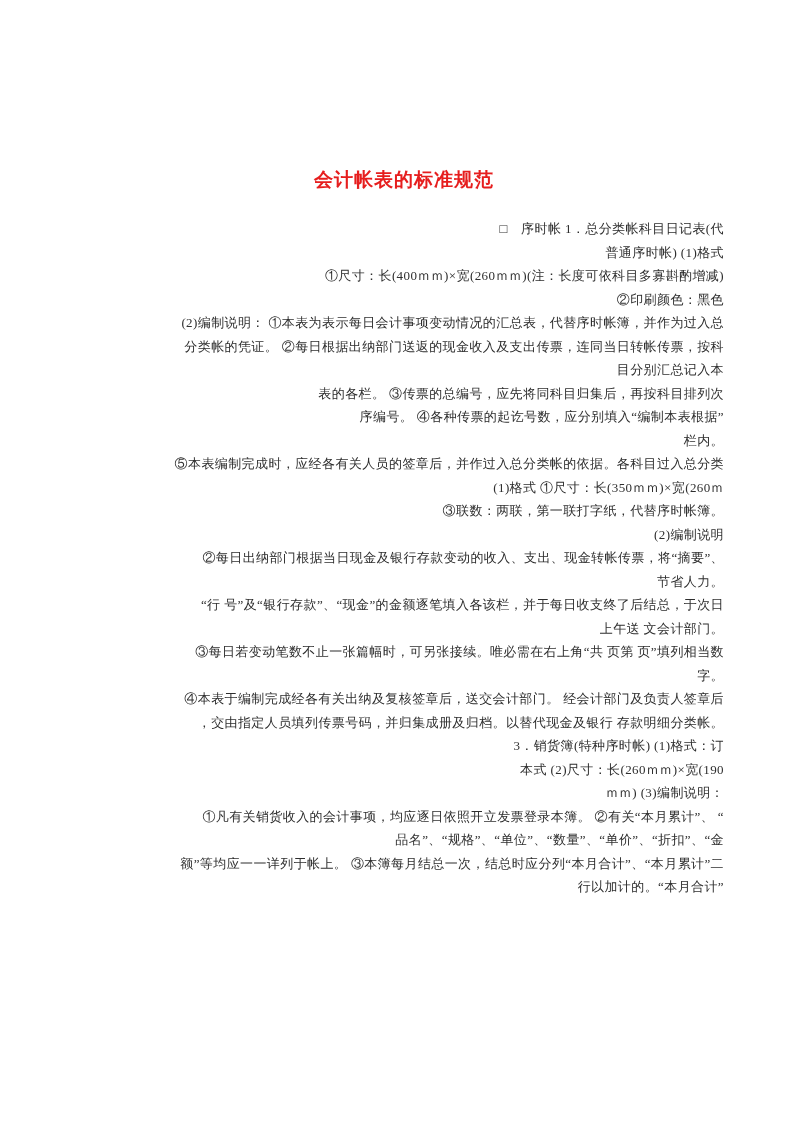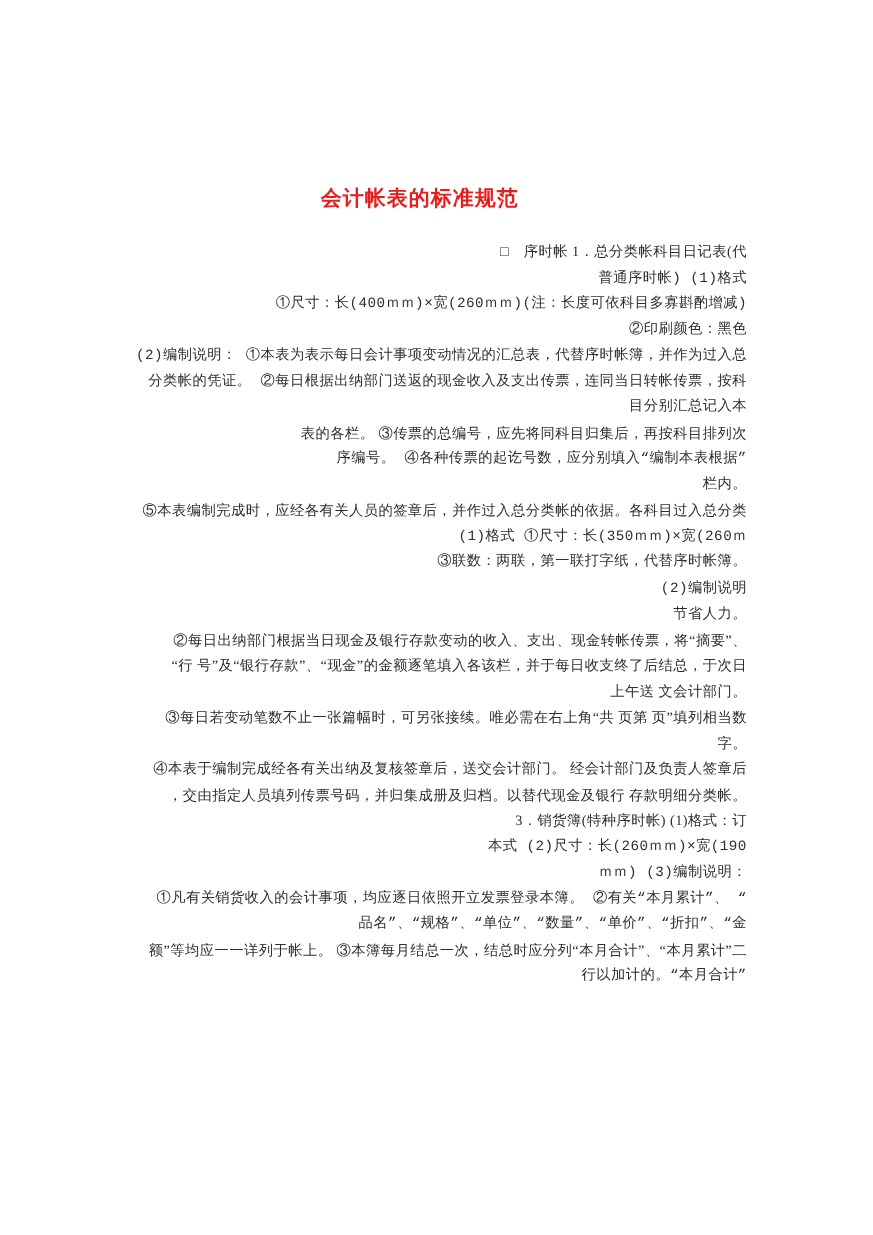--- a/index.html
+++ b/index.html
@@ -10,21 +10,21 @@
   html,body{margin:0;padding:0;}
   body{
     width:794px;height:1123px;
     background:#e8e8e8;
     font-family:"Liberation Serif","DejaVu Serif",serif;
   }
   .page{
     box-sizing:border-box;
     width:794px;height:1123px;
     background:var(--bg);
-    padding:167px 70px 0 39px;
+    padding:167px 70px 0 84px;
     overflow:hidden;
   }
   .doc-title{
     margin:0 0 24px 0;
     text-align:center;
     font-size:19px;
     font-weight:bold;
     letter-spacing:1px;
     color:var(--title-color);
     font-family:"DejaVu Sans","Liberation Sans",sans-serif;
@@ -33,21 +33,21 @@
   .line{
     white-space:pre;
     font-size:13px;
     line-height:23.5px;
     height:23.5px;
     letter-spacing:0.4px;
     color:var(--text-color);
     text-align:right;
   }
   .ind-0{margin-left:0;}
-  .ind-1{margin-left:34px;font-family:Liberation Mono, monospace;}
+  .ind-1{margin-left:34px;}
   .ind-2{margin-left:42px;}
   .ind-3{margin-left:50px;}
 </style>
 </head>
 <body>
 
 <div class="page">
   <h1 class="doc-title">会计帐表的标准规范</h1>
   <div class="doc-body" id="doc-body">
       <div class="line ind-3">□　序时帐 1．总分类帐科目日记表(代</div>
@@ -57,22 +57,22 @@
       <div class="line ind-1">(2)编制说明： ①本表为表示每日会计事项变动情况的汇总表，代替序时帐簿，并作为过入总</div>
       <div class="line ind-1">分类帐的凭证。 ②每日根据出纳部门送返的现金收入及支出传票，连同当日转帐传票，按科</div>
       <div class="line ind-1">目分别汇总记入本</div>
       <div class="line ind-0">表的各栏。 ③传票的总编号，应先将同科目归集后，再按科目排列次</div>
       <div class="line ind-1">序编号。 ④各种传票的起讫号数，应分别填入“编制本表根据”</div>
       <div class="line ind-1">栏内。</div>
       <div class="line ind-2">⑤本表编制完成时，应经各有关人员的签章后，并作过入总分类帐的依据。各科目过入总分类</div>
       <div class="line ind-1">(1)格式 ①尺寸：长(350ｍｍ)×宽(260ｍ</div>
       <div class="line ind-1">③联数：两联，第一联打字纸，代替序时帐簿。</div>
       <div class="line ind-1">(2)编制说明</div>
+      <div class="line ind-2">②每日出纳部门根据当日现金及银行存款变动的收入、支出、现金转帐传票，将“摘要”、</div>
       <div class="line ind-0">节省人力。</div>
-      <div class="line ind-2">②每日出纳部门根据当日现金及银行存款变动的收入、支出、现金转帐传票，将“摘要”、</div>
       <div class="line ind-0">“行 号”及“银行存款”、“现金”的金额逐笔填入各该栏，并于每日收支终了后结总，于次日</div>
       <div class="line ind-0">上午送 文会计部门。</div>
       <div class="line ind-2">③每日若变动笔数不止一张篇幅时，可另张接续。唯必需在右上角“共 页第 页”填列相当数</div>
       <div class="line ind-0">字。</div>
       <div class="line ind-2">④本表于编制完成经各有关出纳及复核签章后，送交会计部门。 经会计部门及负责人签章后</div>
       <div class="line ind-0">，交由指定人员填列传票号码，并归集成册及归档。以替代现金及银行 存款明细分类帐。</div>
       <div class="line ind-2">3．销货簿(特种序时帐) (1)格式：订</div>
       <div class="line ind-1">本式 (2)尺寸：长(260ｍｍ)×宽(190</div>
       <div class="line ind-1">ｍｍ) (3)编制说明：</div>
       <div class="line ind-1">①凡有关销货收入的会计事项，均应逐日依照开立发票登录本簿。 ②有关“本月累计”、 “</div>

